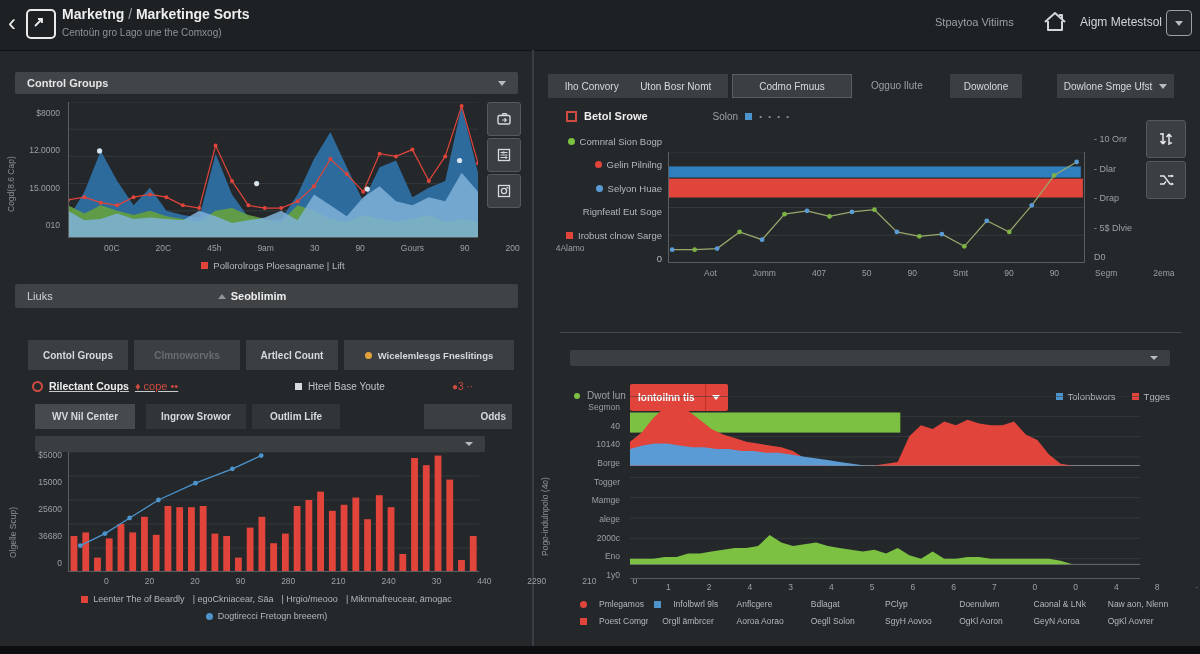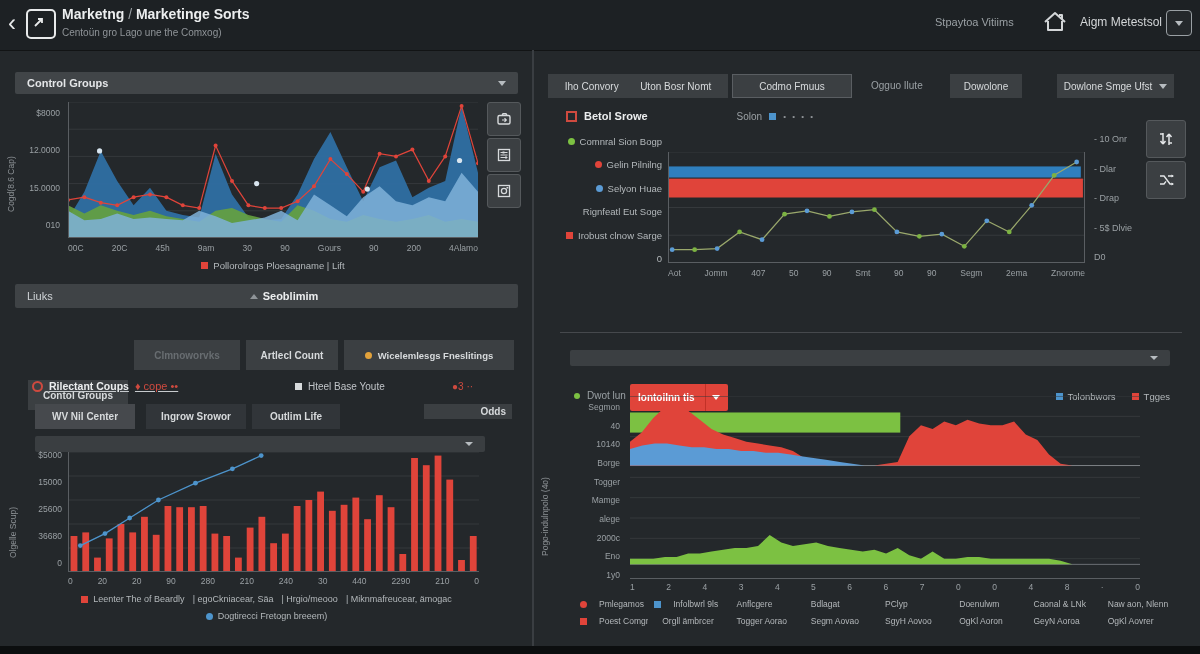--- a/index.html
+++ b/index.html
@@ -12,35 +12,35 @@
   .appicon svg{position:absolute;left:4px;top:4px;}
   .title{position:absolute;left:62px;top:6px;font-size:14px;font-weight:700;color:#eceeef;}
   .subtitle{position:absolute;left:62px;top:27px;font-size:10px;color:#8f9498;}
   .tb-user{position:absolute;left:935px;top:16px;font-size:11px;color:#9aa0a4;}
   .tb-home{position:absolute;left:1042px;top:10px;}
   .tb-account{position:absolute;left:1080px;top:15px;font-size:12px;color:#d3d6d8;}
   .tb-dd{position:absolute;left:1166px;top:10px;width:24px;height:24px;border:1px solid #9aa0a4;border-radius:4px;
          display:flex;align-items:center;justify-content:center;background:#24282b;}
   
   .sel{position:absolute;background:#414548;border-radius:2px;display:flex;align-items:center;
-       font-size:11px;font-weight:700;color:#e4e6e8;padding:8px 12px;box-sizing:border-box;gap:32px;}
+       font-size:11px;font-weight:700;color:#e4e6e8;padding:8px 12px;box-sizing:border-box;}
   .sel .caret{margin-left:auto;}
   .caret{width:0;height:0;border-left:4px solid transparent;border-right:4px solid transparent;
          border-top:5px solid #b7bcc0;display:inline-block;}
   .tri-up{width:0;height:0;border-left:4px solid transparent;border-right:4px solid transparent;
           border-bottom:5px solid #8f9498;display:inline-block;}
   .btn{position:absolute;background:#3b3f42;border-radius:0;display:flex;align-items:center;justify-content:center;
        font-size:10px;font-weight:700;color:#d7dadc;box-sizing:border-box;padding:0 6px;}
   .btn.dim{color:#686d71;}
   .btn.light{background:#46494d;}
   .btn.ghost{background:#313539;}
   .plot{position:absolute;}
   .plot svg{display:block;}
   .tick-row{position:absolute;display:flex;justify-content:space-between;font-size:8.5px;color:#9aa0a4;}
-  .tick-row .li em{font-style:normal;}
+  .tick-row .li em{font-style:normal;margin-left:36px;}
   .ycol{position:absolute;display:flex;flex-direction:column;justify-content:space-between;
         align-items:flex-end;font-size:8.5px;color:#9aa0a4;text-align:right;}
   .ycol .li em{font-style:normal;}
   .vtitle{position:absolute;font-size:8.5px;color:#8b9094;transform-origin:0 0;transform:rotate(-90deg);white-space:nowrap;}
   .legend{position:absolute;display:flex;justify-content:center;gap:14px;font-size:9.5px;color:#b3b8bb;}
   .legend .li,.labcol .li{display:inline-flex;align-items:center;gap:5px;}
   .legend .li em,.labcol .li em{font-style:normal;}
   .chip{display:inline-block;width:7px;height:7px;flex:0 0 auto;}
   .chip.dot{border-radius:50%;}
   .labcol{position:absolute;display:flex;flex-direction:column;justify-content:space-between;font-size:9.5px;color:#b3b8bb;}
@@ -196,21 +196,21 @@
     </div>
 
   <div class="sel" style="left:15px;top:284px;width:503px;height:24px;background:#3f4346;font-weight:400;">
     <span style="color:#cfd3d6;">Liuks</span>
     <span style="margin-left:165px;display:inline-flex;align-items:center;gap:5px;">
       <span class="tri-up"></span>
       <b style="color:#eceeef;">Seoblimim</b>
     </span>
   </div>
 
-  <div class="btn" style="left:28px;top:340px;width:100px;height:30px;margin-top:40px;">Contol Groups</div>
+  <div class="btn" style="left:28px;top:340px;width:100px;height:30px;">Contol Groups</div>
   <div class="btn dim" style="left:134px;top:340px;width:106px;height:30px;">Clmnoworvks</div>
   <div class="btn" style="left:246px;top:340px;width:92px;height:30px;text-align:center;">Artlecl Count</div>
   <div class="btn" style="left:344px;top:340px;width:170px;height:30px;gap:6px;font-size:9.5px;">
     <i class="chip dot" style="background:#e2a23b;"></i>
     <span>Wicelemlesgs Fneslitings</span>
   </div>
 
   <div style="position:absolute;left:32px;top:380px;display:flex;align-items:center;gap:6px;text-decoration:underline;">
     <span class="ring-red"></span>
     <b style="font-size:10.5px;color:#eceeef;">Rilectant Coups</b>
@@ -218,21 +218,21 @@
   </div>
   <div style="position:absolute;left:295px;top:381px;display:flex;align-items:center;gap:6px;font-size:10px;color:#c0c4c8;">
     <i class="chip sq" style="background:#d7dadc;"></i>
     <span>Hteel Base Youte</span>
   </div>
   <div class="redtext" style="position:absolute;left:452px;top:381px;font-size:10px;">●3 ··</div>
 
   <div class="btn light" style="left:35px;top:404px;width:100px;height:25px;">WV Nil Center</div>
   <div class="btn ghost" style="left:146px;top:404px;width:100px;height:25px;">Ingrow Srowor</div>
   <div class="btn ghost" style="left:252px;top:404px;width:88px;height:25px;">Outlim Life</div>
-  <div class="btn" style="left:424px;top:404px;width:88px;height:15px;justify-content:flex-end;text-align:center;">Odds</div>
+  <div class="btn" style="left:424px;top:404px;width:88px;height:25px;justify-content:flex-end;text-align:center;">Odds</div>
 
   <div class="sel" style="left:35px;top:436px;width:450px;height:13px;background:#3a3e41;">
     <span class="caret" style="border-top-width:4px;"></span>
   </div>
 
   <div class="vtitle" style="left:8px;top:558px;">Olgelle Scup)</div>
   <div class="ycol" style="left:16px;top:450px;width:46px;height:118px;">
       <span class="li"><em>$5000</em></span>
       <span class="li"><em>15000</em></span>
       <span class="li"><em>25600</em></span>
@@ -337,21 +337,21 @@
   <div class="smalltext" style="left:871px;top:80px;">Ogguo Ilute</div>
   <div class="btn" style="left:950px;top:74px;width:72px;height:24px;font-weight:400;">Dowolone</div>
   <div class="btn" style="left:1057px;top:74px;width:117px;height:24px;gap:7px;font-weight:400;">
     <span>Dowlone Smge Ufst</span>
     <span class="caret"></span>
   </div>
 
   <div style="position:absolute;left:566px;top:110px;display:flex;align-items:center;gap:7px;">
     <span class="sqring-red"></span>
     <b style="font-size:11px;color:#eceeef;">Betol Srowe</b>
-    <span style="font-size:10px;color:#9aa0a4;margin-left:82px;">Solon</span>
+    <span style="font-size:10px;color:#9aa0a4;margin-left:58px;">Solon</span>
     <i class="chip sq" style="background:#4d94cc;"></i>
     <span style="font-size:8px;color:#8f9498;letter-spacing:2px;">• • • •</span>
   </div>
 
   <div class="labcol right-align" style="left:544px;top:136px;width:118px;height:128px;">
       <span class="li">
         <i class="chip dot" style="background: rgb(124, 193, 66);"></i>
         <em>Comnral Sion Bogp</em>
       </span>
       <span class="li">
@@ -558,24 +558,24 @@
     </div>
   <div class="grid8" style="left:580px;top:616px;width:588px;">
       <span class="li">
         <i class="chip sq" style="background: rgb(224, 68, 58);"></i>
         <em>Poest Comgre</em>
       </span>
       <span class="li">
         <em>Orgll ämbrcer</em>
       </span>
       <span class="li">
-        <em>Togger Aorao</em>
-      </span>
-      <span class="li">
-        <em>Segm Aovao</em>
+        <em>Aoroa Aorao</em>
+      </span>
+      <span class="li">
+        <em>Oegll Solon</em>
       </span>
       <span class="li">
         <em>SgyH Aovoo</em>
       </span>
       <span class="li">
         <em>OgKl Aoron</em>
       </span>
       <span class="li">
         <em>GeyN Aoroa</em>
       </span>

